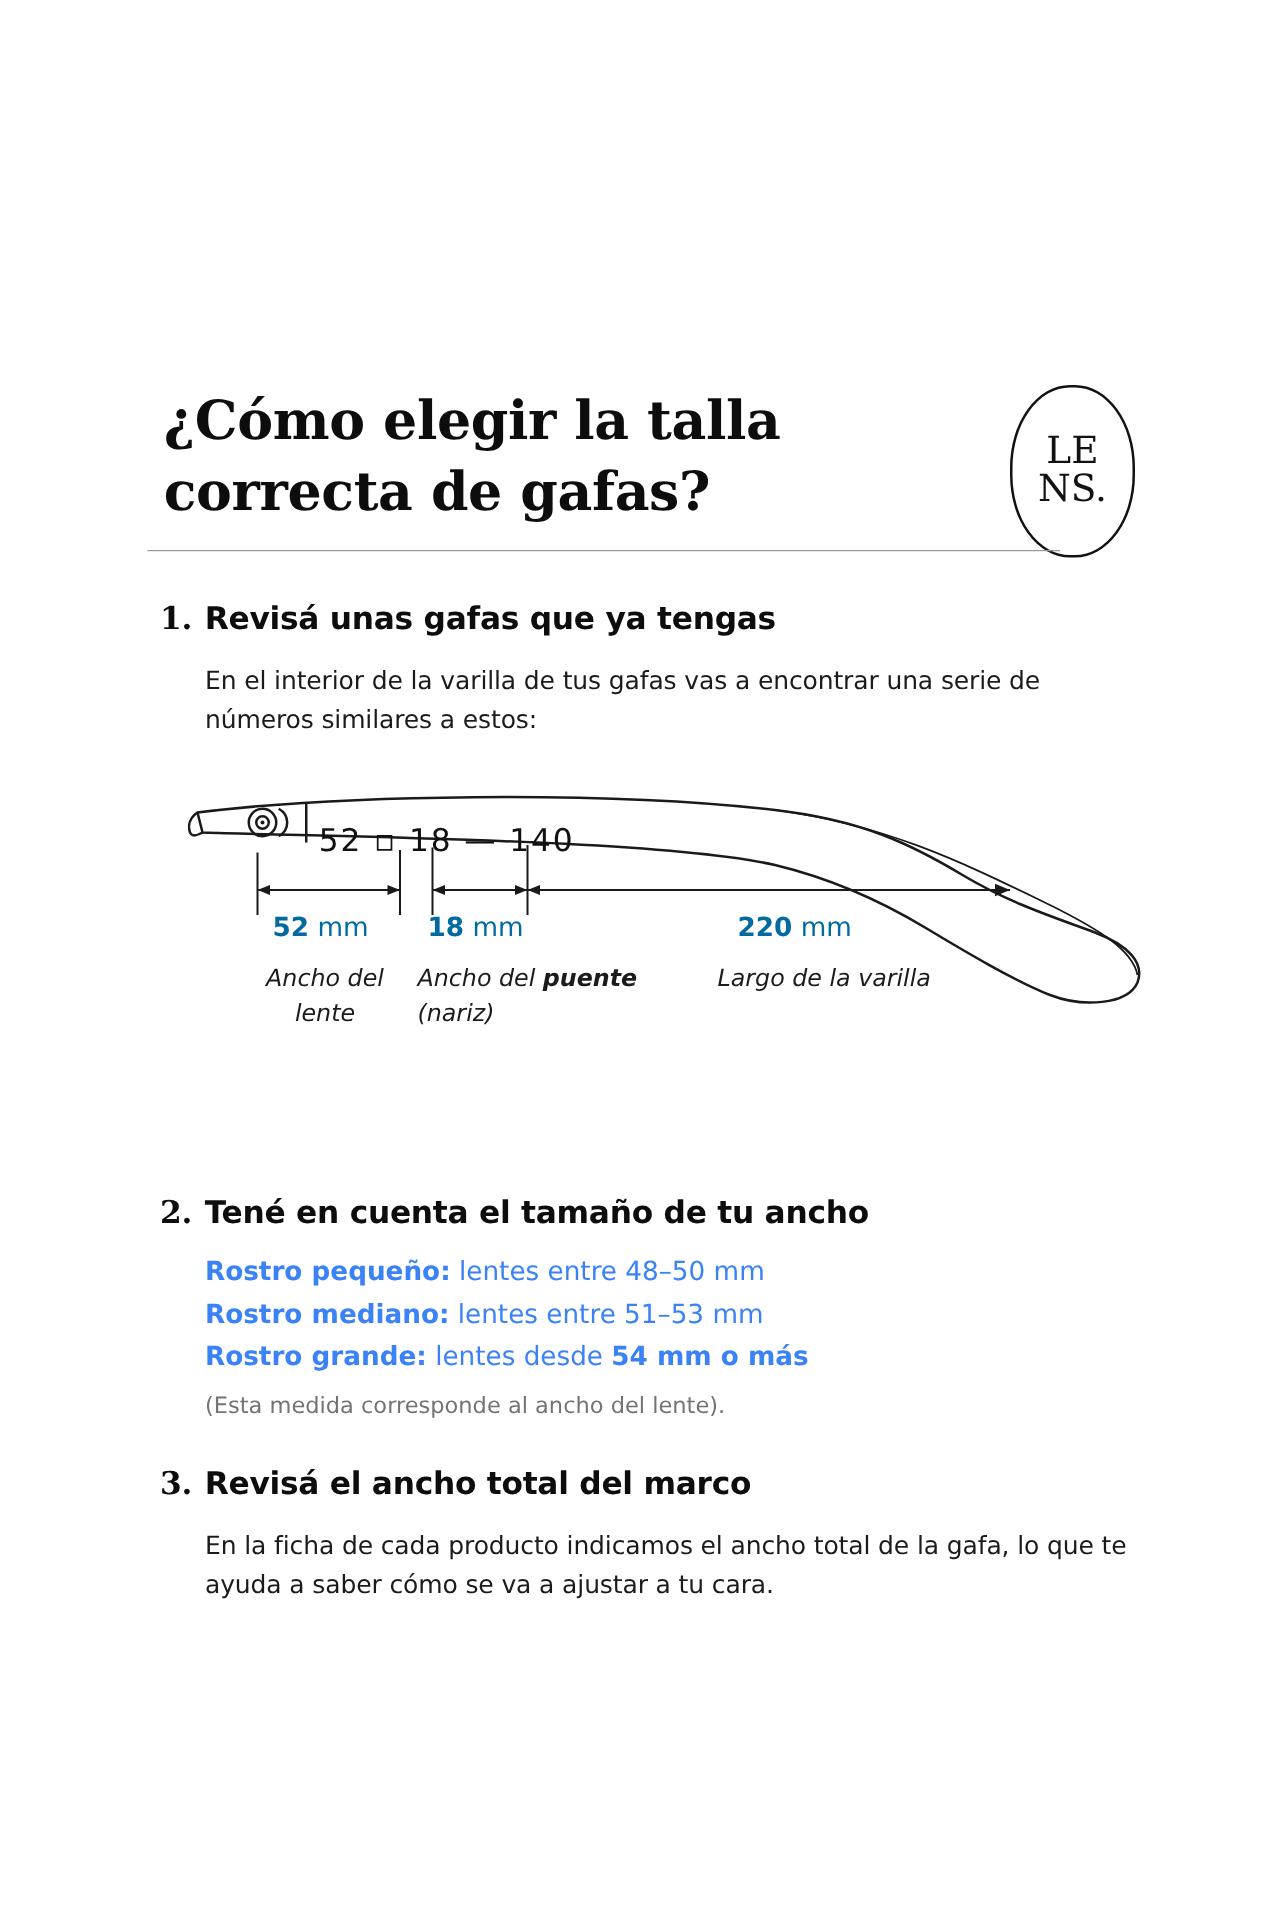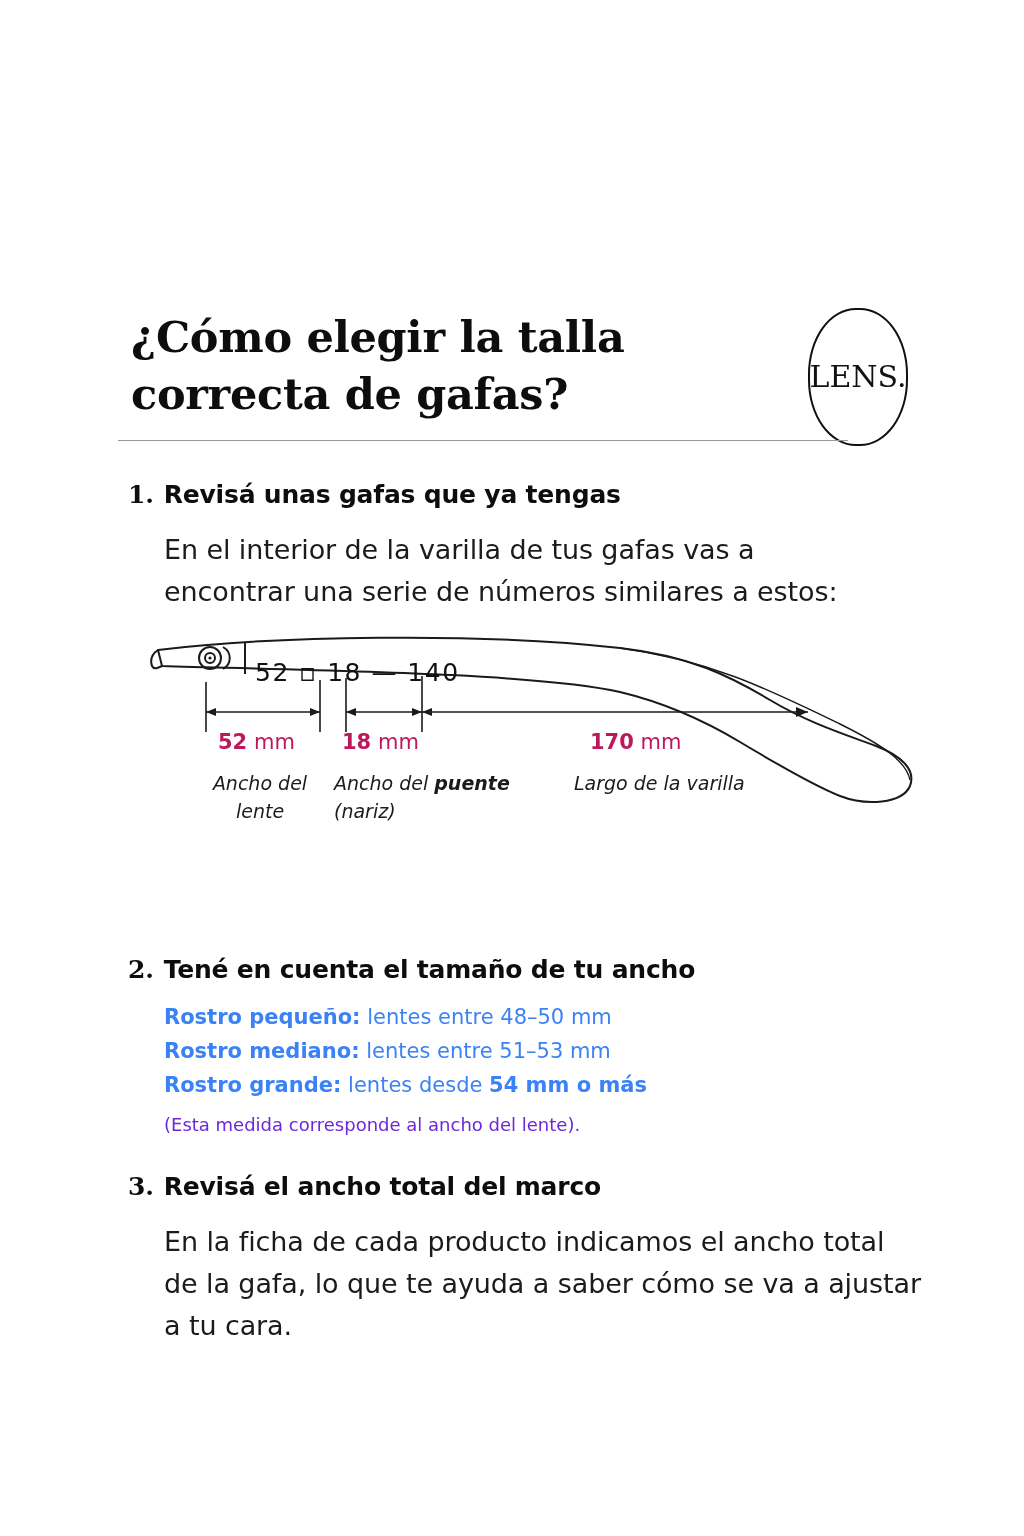--- a/index.html
+++ b/index.html
@@ -42,21 +42,21 @@
   }
   .logo {
     position: absolute;
     right: 0;
     top: 12px;
     width: 96px;
     height: 134px;
     border: 2px solid #111;
     border-radius: 48px / 66px;
     display: flex;
-    flex-direction: row;
+    flex-direction: column;
     align-items: center;
     justify-content: center;
     line-height: 1.02;
   }
   .logo span {
     font-family: "DejaVu Serif", serif;
     font-size: 30px;
     font-weight: 400;
     letter-spacing: 0px;
     color: #111;
@@ -83,21 +83,21 @@
     color: #0d0d0d;
     letter-spacing: -0.2px;
     white-space: nowrap;
   }
   .step-head .num {
     font-family: "DejaVu Serif", serif;
     font-weight: 700;
     margin-right: 10px;
   }
   .body-text {
-    font-size: 27px;
+    font-size: 20px;
     line-height: 1.55;
     color: #1b1b1b;
     letter-spacing: -0.1px;
   }
 
   
   #step1 { top: 480px; }
   #step1 .intro {
     margin-top: 20px;
     margin-left: 36px;
@@ -119,21 +119,21 @@
     top: 38px;
     font-size: 25px;
     letter-spacing: 1.5px;
     color: #111;
     white-space: nowrap;
   }
 
   .dim-label {
     position: absolute;
     font-size: 21px;
-    color: #be185d;
+    color: #0369a1;
     white-space: nowrap;
   }
   .dim-label b { font-weight: 700; }
 
   .dim-caption {
     position: absolute;
     font-size: 19px;
     color: #1b1b1b;
     line-height: 1.45;
     font-style: italic;
@@ -157,21 +157,21 @@
   #step2 .list .row {
     font-size: 21px;
     line-height: 1.62;
     color: #3b82f6;
   }
   #step2 .list .row b { font-weight: 700; }
   #step2 .note {
     margin-top: 12px;
     margin-left: 36px;
     font-size: 18px;
-    color: #6d28d9;
+    color: #737373;
   }
 
   
   #step3 { top: 1172px; }
   #step3 .intro {
     margin-top: 20px;
     margin-left: 36px;
     width: 760px;
   }
 </style>
@@ -236,21 +236,21 @@
 
     <div class="engraving">52 ▫ 18 — 140</div>
 
     <div class="dim-label" style="left:68px; top:110px;">
       <b>52</b> <span>mm</span>
     </div>
     <div class="dim-label" style="left:192px; top:110px;">
       <b>18</b> <span>mm</span>
     </div>
     <div class="dim-label" style="left:440px; top:110px;">
-      <b>170</b> <span>mm</span>
+      <b>220</b> <span>mm</span>
     </div>
 
     <div class="dim-caption" style="left:40px; top:150px; width:140px; text-align:center;">
       <span>Ancho del</span><br>
       <span>lente</span>
     </div>
     <div class="dim-caption" style="left:184px; top:150px; width:230px;">
       <span>Ancho del </span><b>puente</b><br>
       <span>(nariz)</span>
     </div>

